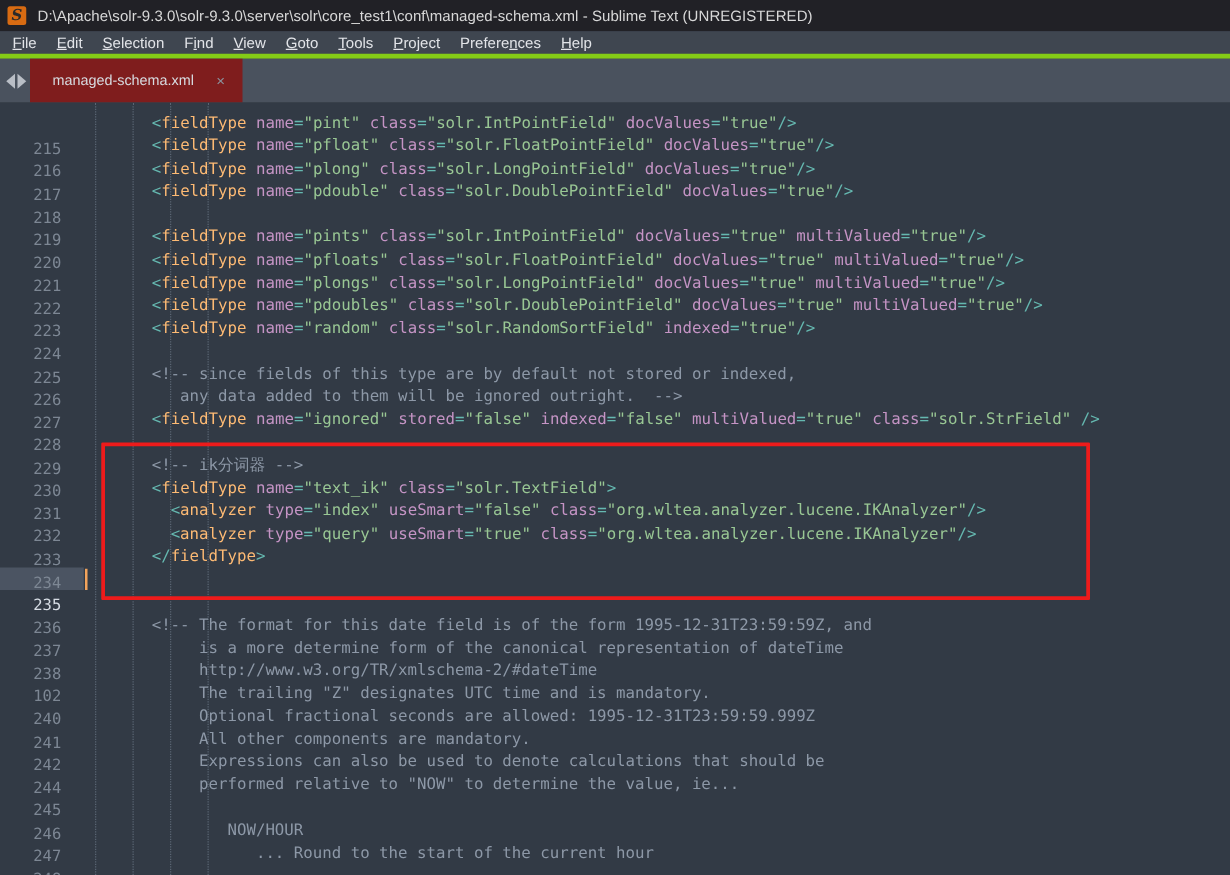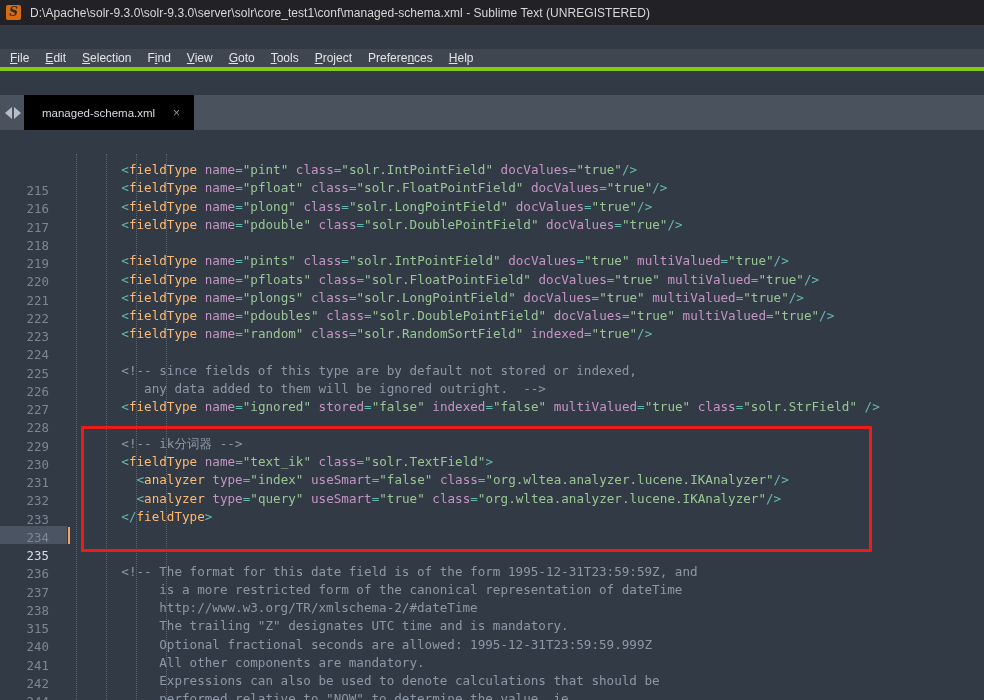--- a/index.html
+++ b/index.html
@@ -11,21 +11,20 @@
     font-family: "DejaVu Sans", sans-serif;
   }
 
   #app {
     position: relative;
     width: 984px;
     height: 700px;
     background: #323a45;
     display: flex;
     flex-direction: column;
-    gap: 24px;
   }
 
   
   .titlebar {
     height: 25px;
     background: #212126;
     display: flex;
     align-items: center;
     padding: 0 6px;
     flex: none;
@@ -100,21 +99,21 @@
     border-top: 6px solid transparent;
     border-bottom: 6px solid transparent;
     cursor: default;
   }
   .arrow-left  { border-right: 7px solid #b9bec6; }
   .arrow-right { border-left: 7px solid #b9bec6; }
 
   .tab {
     height: 35px;
     min-width: 170px;
-    background: #000000;
+    background: #7f1d1d;
     display: flex;
     align-items: center;
     padding: 0 0 0 18px;
     position: relative;
     justify-content: space-between;
   }
   .tab-label {
     color: #d7dbe0;
     font-size: 11.5px;
     font-family: "Liberation Sans", sans-serif;
@@ -274,22 +273,22 @@
         <div class="row"><div class="gutter-num">228</div><div class="code-text"><span class="t-plain">    </span><span class="t-punct">&lt;</span><span class="t-tag">fieldType</span><span class="t-plain"> </span><span class="t-attr">name</span><span class="t-punct">=</span><span class="t-string">"ignored"</span><span class="t-plain"> </span><span class="t-attr">stored</span><span class="t-punct">=</span><span class="t-string">"false"</span><span class="t-plain"> </span><span class="t-attr">indexed</span><span class="t-punct">=</span><span class="t-string">"false"</span><span class="t-plain"> </span><span class="t-attr">multiValued</span><span class="t-punct">=</span><span class="t-string">"true"</span><span class="t-plain"> </span><span class="t-attr">class</span><span class="t-punct">=</span><span class="t-string">"solr.StrField"</span><span class="t-plain"> </span><span class="t-punct">/&gt;</span></div></div>
         <div class="row"><div class="gutter-num">229</div><div class="code-text"></div></div>
         <div class="row"><div class="gutter-num">230</div><div class="code-text"><span class="t-comment">    &lt;!-- ik分词器 --&gt;</span></div></div>
         <div class="row"><div class="gutter-num">231</div><div class="code-text"><span class="t-plain">    </span><span class="t-punct">&lt;</span><span class="t-tag">fieldType</span><span class="t-plain"> </span><span class="t-attr">name</span><span class="t-punct">=</span><span class="t-string">"text_ik"</span><span class="t-plain"> </span><span class="t-attr">class</span><span class="t-punct">=</span><span class="t-string">"solr.TextField"</span><span class="t-punct">&gt;</span></div></div>
         <div class="row"><div class="gutter-num">232</div><div class="code-text"><span class="t-plain">      </span><span class="t-punct">&lt;</span><span class="t-tag">analyzer</span><span class="t-plain"> </span><span class="t-attr">type</span><span class="t-punct">=</span><span class="t-string">"index"</span><span class="t-plain"> </span><span class="t-attr">useSmart</span><span class="t-punct">=</span><span class="t-string">"false"</span><span class="t-plain"> </span><span class="t-attr">class</span><span class="t-punct">=</span><span class="t-string">"org.wltea.analyzer.lucene.IKAnalyzer"</span><span class="t-punct">/&gt;</span></div></div>
         <div class="row"><div class="gutter-num">233</div><div class="code-text"><span class="t-plain">      </span><span class="t-punct">&lt;</span><span class="t-tag">analyzer</span><span class="t-plain"> </span><span class="t-attr">type</span><span class="t-punct">=</span><span class="t-string">"query"</span><span class="t-plain"> </span><span class="t-attr">useSmart</span><span class="t-punct">=</span><span class="t-string">"true"</span><span class="t-plain"> </span><span class="t-attr">class</span><span class="t-punct">=</span><span class="t-string">"org.wltea.analyzer.lucene.IKAnalyzer"</span><span class="t-punct">/&gt;</span></div></div>
         <div class="row"><div class="gutter-num">234</div><div class="code-text"><span class="t-plain">    </span><span class="t-punct">&lt;/</span><span class="t-tag">fieldType</span><span class="t-punct">&gt;</span></div></div>
         <div class="row active"><div class="gutter-hl"></div><div class="gutter-num">235</div><div class="code-text"></div></div>
         <div class="row"><div class="gutter-num">236</div><div class="code-text"></div></div>
         <div class="row"><div class="gutter-num">237</div><div class="code-text"><span class="t-comment">    &lt;!-- The format for this date field is of the form 1995-12-31T23:59:59Z, and</span></div></div>
-        <div class="row"><div class="gutter-num">238</div><div class="code-text"><span class="t-comment">         is a more restricted form of the canonical representation of dateTime</span></div></div>
-        <div class="row"><div class="gutter-num">315</div><div class="code-text"><span class="t-comment">         http://www.w3.org/TR/xmlschema-2/#dateTime</span></div></div>
+        <div class="row"><div class="gutter-num">238</div><div class="code-text"><span class="t-comment">         is a more determine form of the canonical representation of dateTime</span></div></div>
+        <div class="row"><div class="gutter-num">102</div><div class="code-text"><span class="t-comment">         http://www.w3.org/TR/xmlschema-2/#dateTime</span></div></div>
         <div class="row"><div class="gutter-num">240</div><div class="code-text"><span class="t-comment">         The trailing "Z" designates UTC time and is mandatory.</span></div></div>
         <div class="row"><div class="gutter-num">241</div><div class="code-text"><span class="t-comment">         Optional fractional seconds are allowed: 1995-12-31T23:59:59.999Z</span></div></div>
         <div class="row"><div class="gutter-num">242</div><div class="code-text"><span class="t-comment">         All other components are mandatory.</span></div></div>
         <div class="row"><div class="gutter-num">244</div><div class="code-text"><span class="t-comment">         Expressions can also be used to denote calculations that should be</span></div></div>
         <div class="row"><div class="gutter-num">245</div><div class="code-text"><span class="t-comment">         performed relative to "NOW" to determine the value, ie...</span></div></div>
         <div class="row"><div class="gutter-num">246</div><div class="code-text"></div></div>
         <div class="row"><div class="gutter-num">247</div><div class="code-text"><span class="t-comment">            NOW/HOUR</span></div></div>
         <div class="row"><div class="gutter-num">248</div><div class="code-text"><span class="t-comment">               ... Round to the start of the current hour</span></div></div>
       </div>
     <div class="caret" id="caret" style="left: 68px; top: 373px;"></div>

